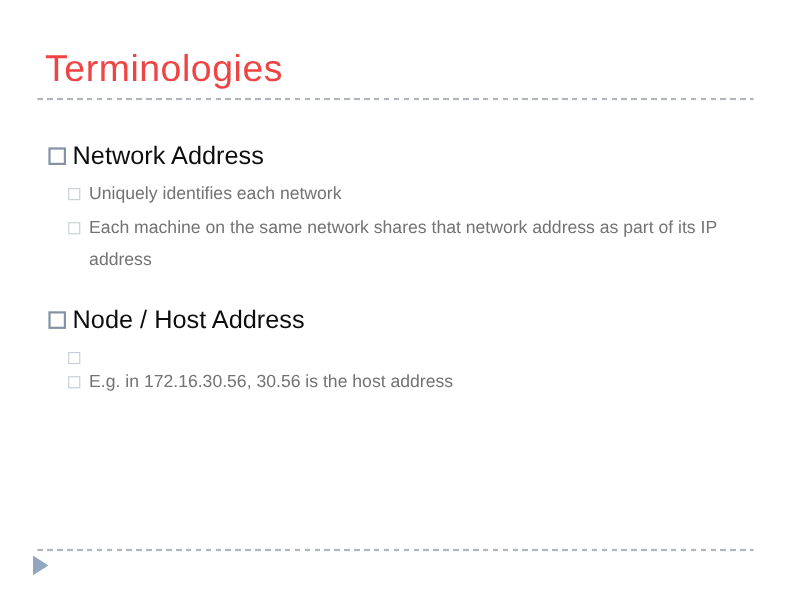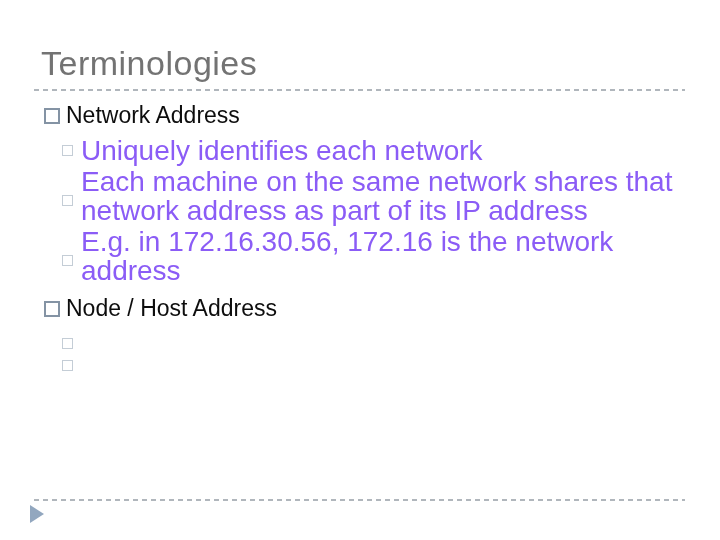--- a/index.html
+++ b/index.html
@@ -15,76 +15,77 @@
     font-family: "Liberation Sans", sans-serif;
     overflow: hidden;
   }
   .title {
     position: absolute;
     left: 41px;
     top: 44px;
     margin: 0;
     font-size: 34px;
     font-weight: 400;
-    color: #737373;
+    color: #ef4444;
     letter-spacing: 0.5px;
   }
   .rule {
     position: absolute;
     left: 34px;
     width: 651px;
     height: 2px;
     background: repeating-linear-gradient(90deg, #b0b6bc 0 5px, transparent 5px 9px);
   }
   .rule-top { top: 89px; }
   .rule-bottom { top: 499px; }
   .content {
     position: absolute;
     left: 44px;
     top: 100px;
     right: 28px;
   }
   .l1 {
     display: flex;
     align-items: flex-start;
+    margin-top: 26px;
   }
-  .l1 + .l1, .l2-list + .l1 { margin-top: 8px; }
+  .l1 + .l1, .l2-list + .l1 { margin-top: 24px; }
   .sq1 {
     flex: none;
     width: 12px;
     height: 12px;
     border: 2px solid #8493a4;
     margin: 8px 6px 0 0;
     background: #ffffff;
   }
   .l1-text {
     font-size: 23px;
     line-height: 30px;
     color: #0d0d0d;
   }
   .l2-list {
     margin: 6px 0 0 18px;
   }
   .l2 {
     display: flex;
     align-items: flex-start;
   }
-  .l2 + .l2 { margin-top: 2px; align-items: center; }
+  .l2 + .l2 { margin-top: 2px; }
   .sq2 {
     flex: none;
     width: 9px;
     height: 9px;
     border: 1px solid #c4cdd6;
     margin: 9px 8px 0 0;
     background: #ffffff;
   }
   .l2-text {
-    font-size: 28px;
+    font-size: 16px;
     line-height: 29px;
-    color: #8b5cf6;
+    color: #737373;
   }
   .footer-arrow {
     position: absolute;
     left: 30px;
     top: 505px;
     width: 0;
     height: 0;
     border-left: 14px solid #92a7bf;
     border-top: 9px solid transparent;
     border-bottom: 9px solid transparent;
@@ -107,36 +108,33 @@
     </div>
     <div class="l2-list">
       <div class="l2">
         <span class="sq2"></span>
         <span class="l2-text">Uniquely identifies each network</span>
       </div>
       <div class="l2">
         <span class="sq2"></span>
         <span class="l2-text">Each machine on the same network shares that network address as part of its IP address</span>
       </div>
-      <div class="l2">
-        <span class="sq2"></span>
-        <span class="l2-text">E.g. in 172.16.30.56, 172.16 is the network address</span>
-      </div>
     </div>
 
     <div class="l1">
       <span class="sq1"></span>
       <span class="l1-text">Node / Host Address</span>
     </div>
     <div class="l2-list">
       <div class="l2">
         <span class="sq2"></span>
       </div>
       <div class="l2">
         <span class="sq2"></span>
+        <span class="l2-text">E.g. in 172.16.30.56, 30.56 is the host address</span>
       </div>
     </div>
 
   </div>
 
   <div class="rule rule-bottom"></div>
 
   <div class="footer-arrow"></div>
 
 </div>

